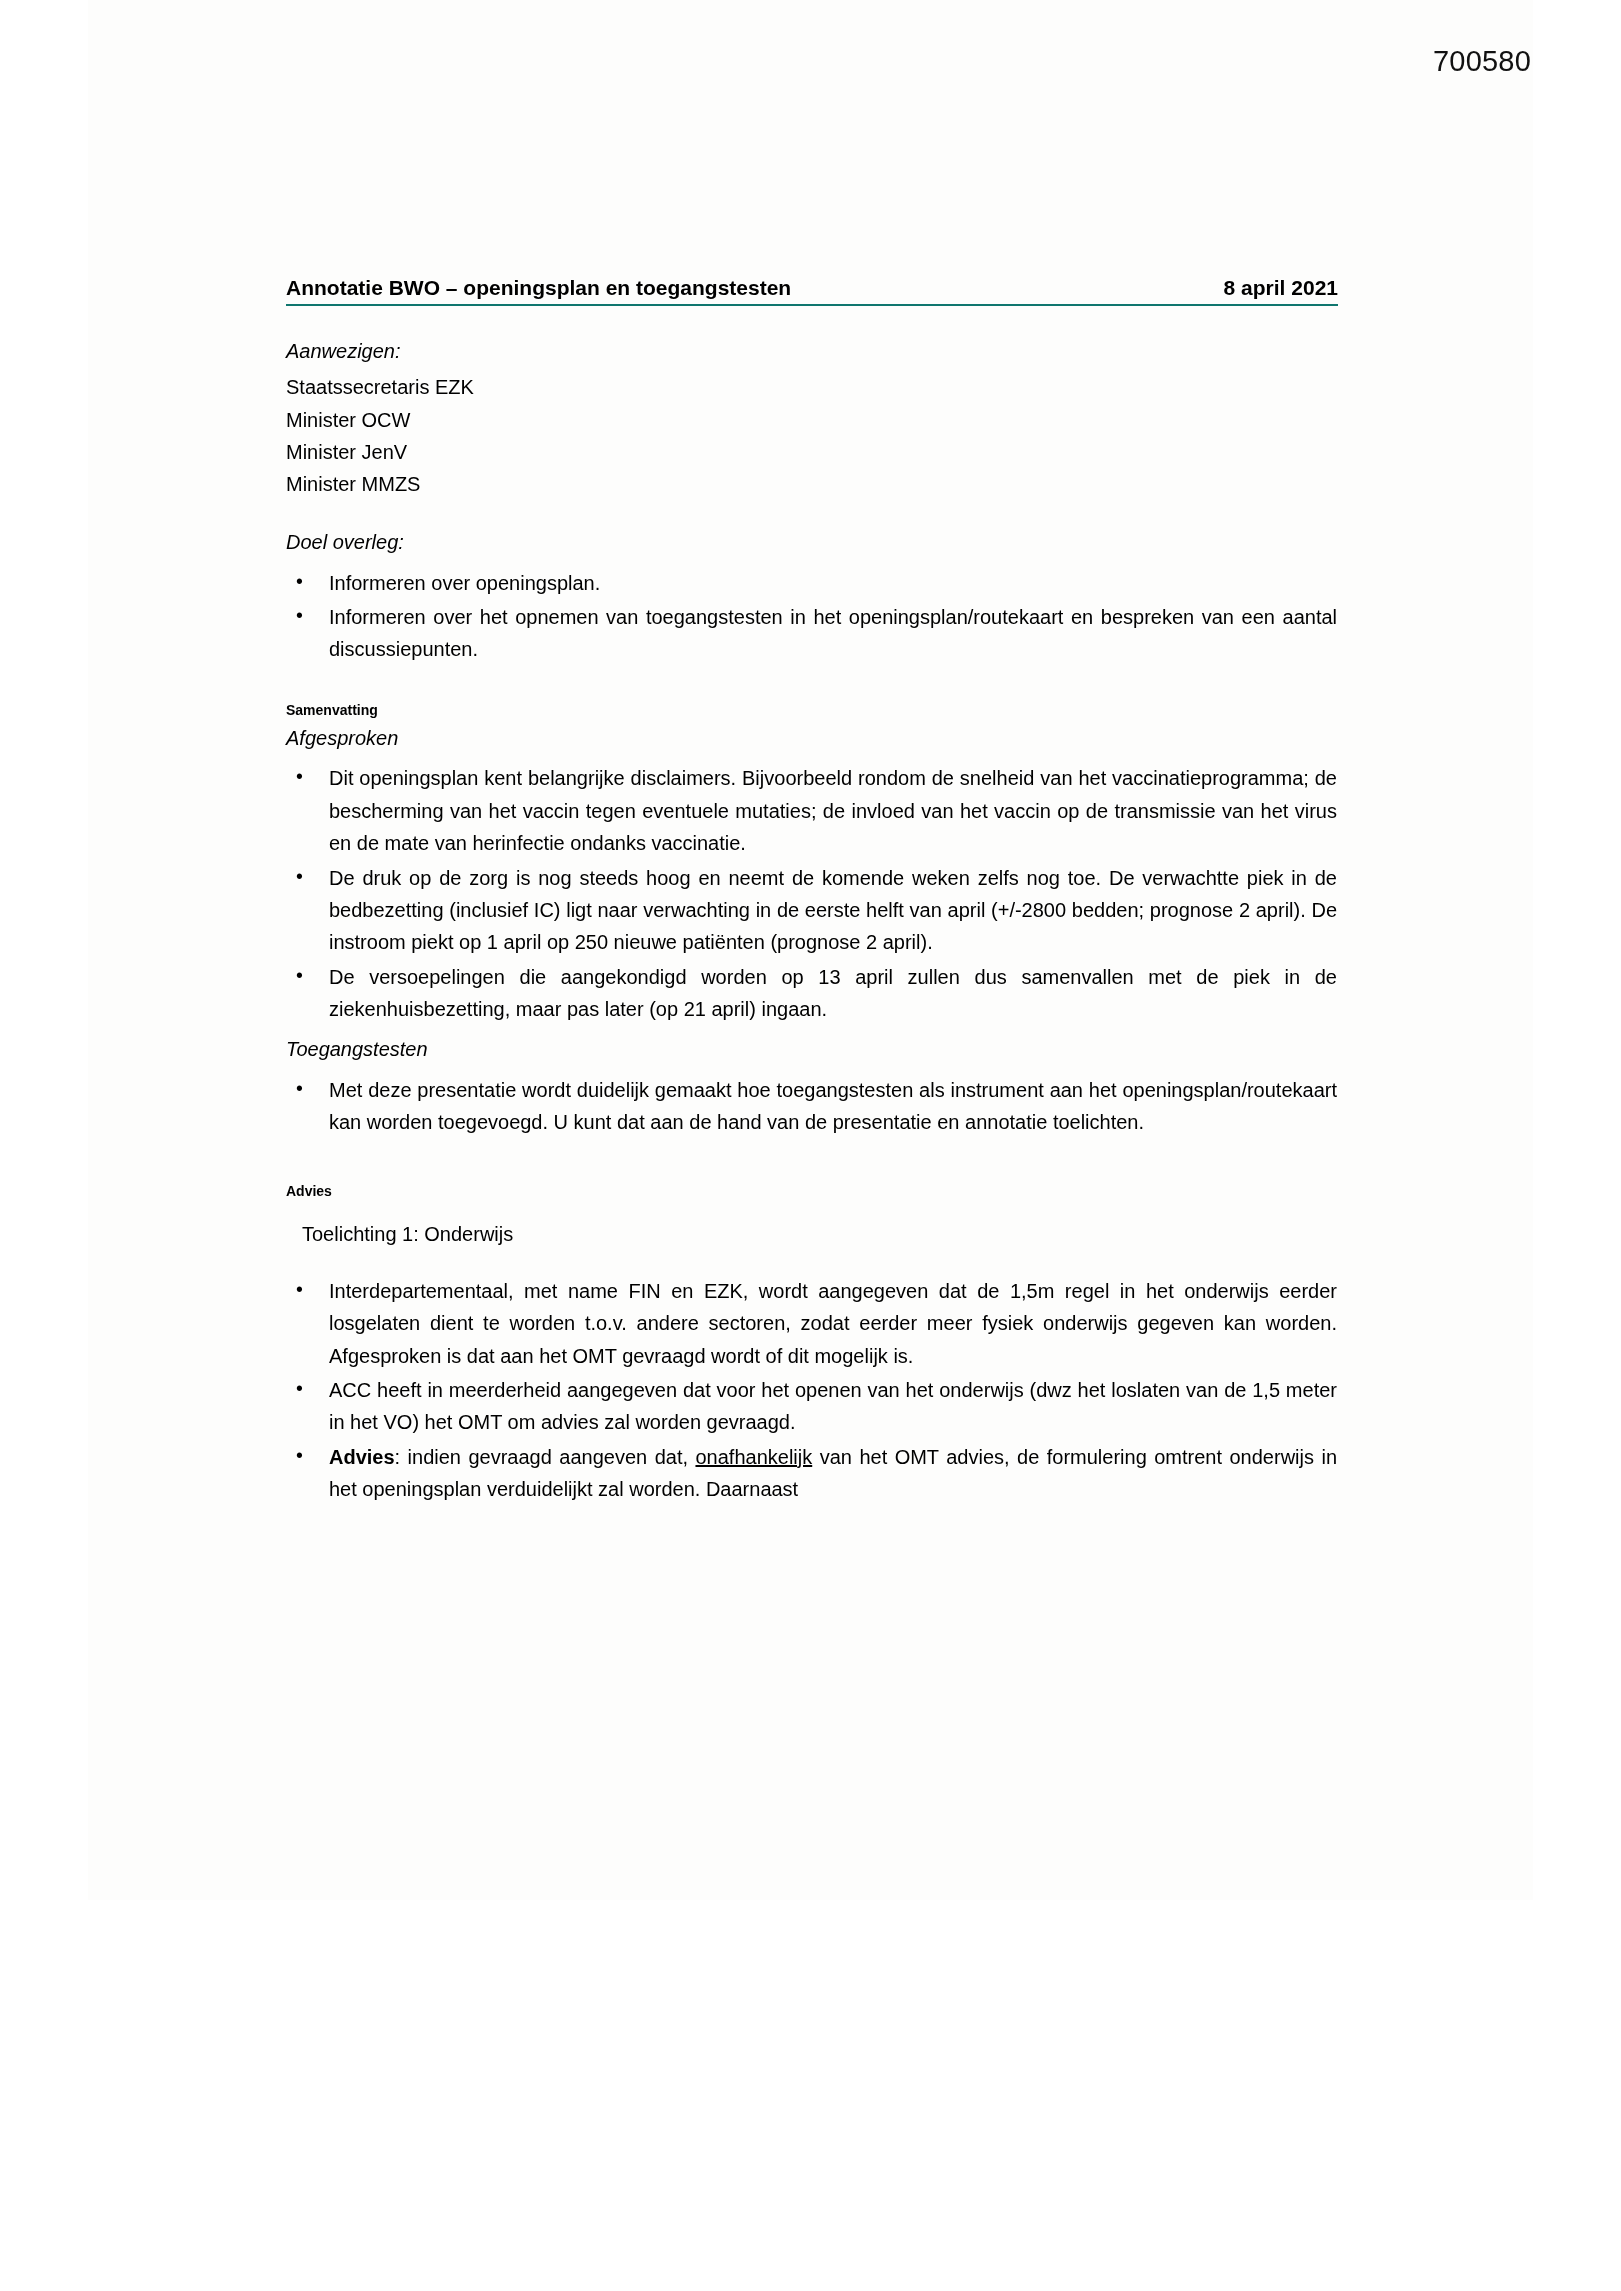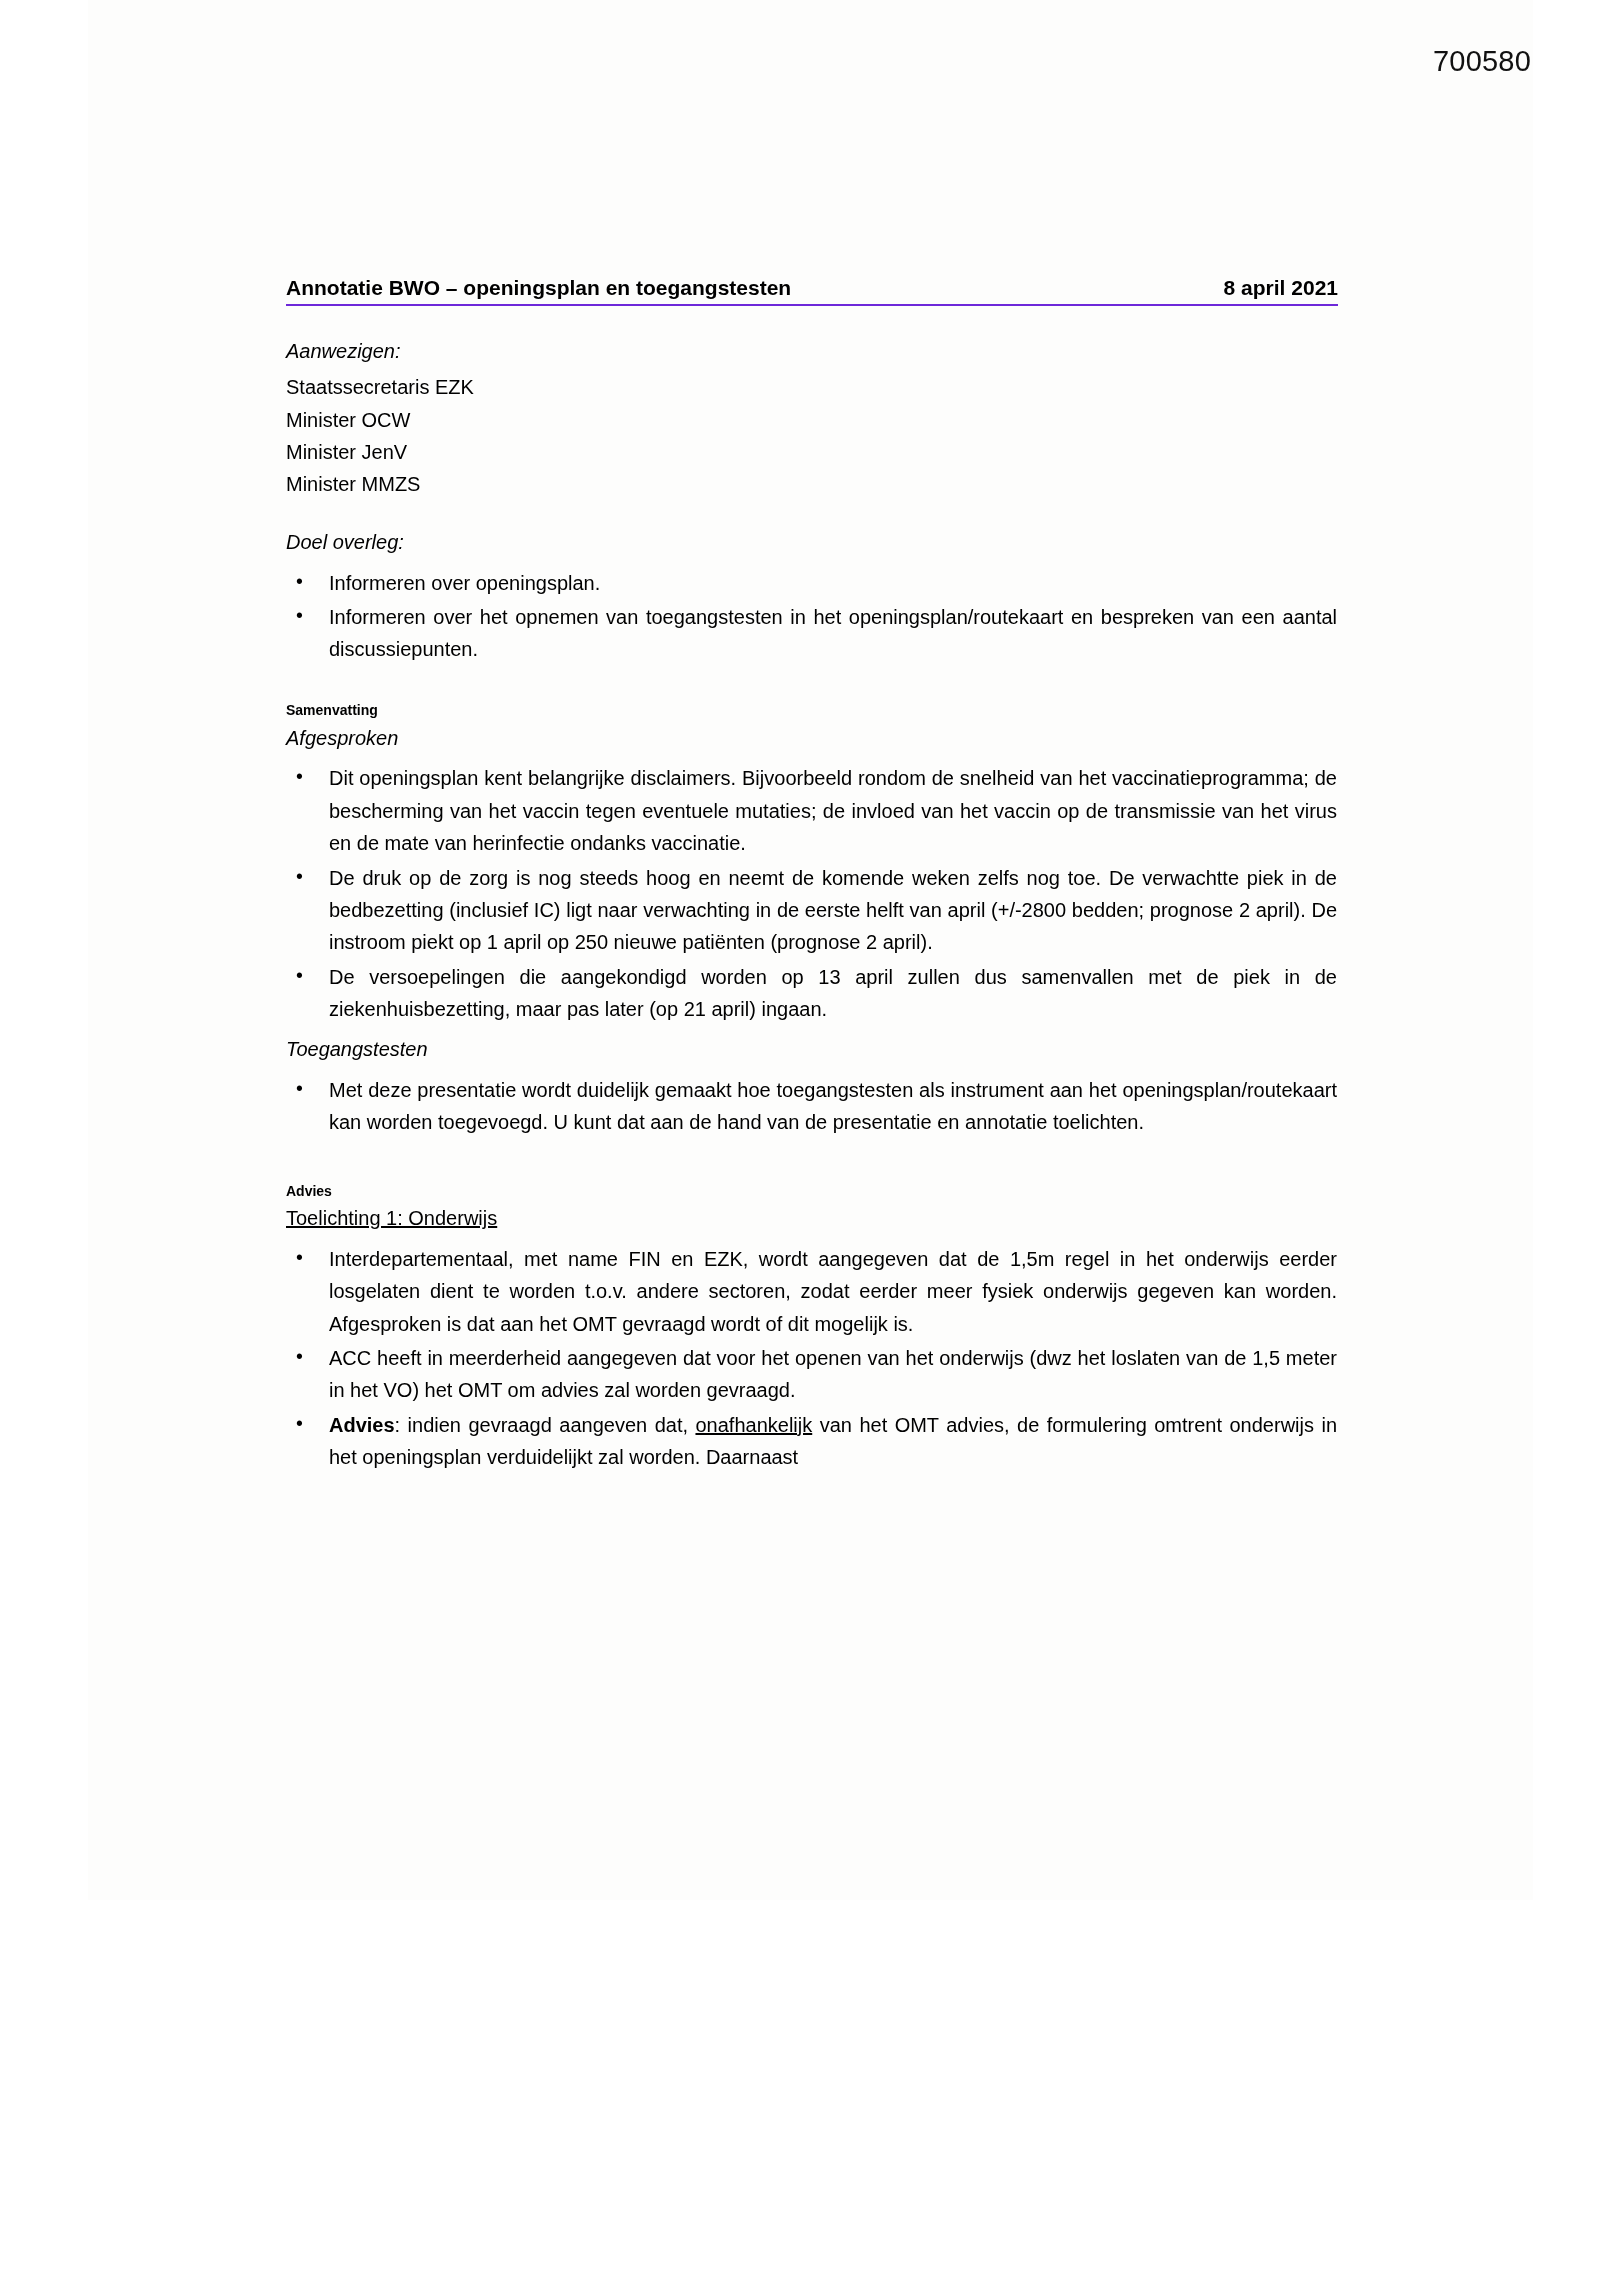--- a/index.html
+++ b/index.html
@@ -48,21 +48,21 @@
     top: 276px;
     width: 1059px;
   }
   
   .title-row {
     display: flex;
     justify-content: space-between;
     align-items: baseline;
     font-weight: bold;
     font-size: 21px;
-    border-bottom: 2px solid #6d28d9;
+    border-bottom: 2px solid #0f766e;
     padding-bottom: 3.9px;
     margin-bottom: 29px;
     width: 1052px;
   }
   .title-row .t-left { white-space: nowrap; }
   .title-row .t-right { white-space: nowrap; }
 
   
   .lbl-italic {
     font-style: italic;
@@ -77,22 +77,21 @@
   }
   .head-bold {
     font-weight: bold;
     font-size: 14px;
     line-height: 1.62;
     margin: 0;
   }
   .head-underline {
     font-size: 20px;
     line-height: 1.62;
-    margin: 0;
-    text-decoration: underline;
+    margin: 16px;
     display: inline-block;
   }
   .gap-md { height: 25.5px; }
   .gap-lg { height: 33px; }
 
   
   ul.blist {
     list-style: none;
     margin: 8px;
     padding: 0;

